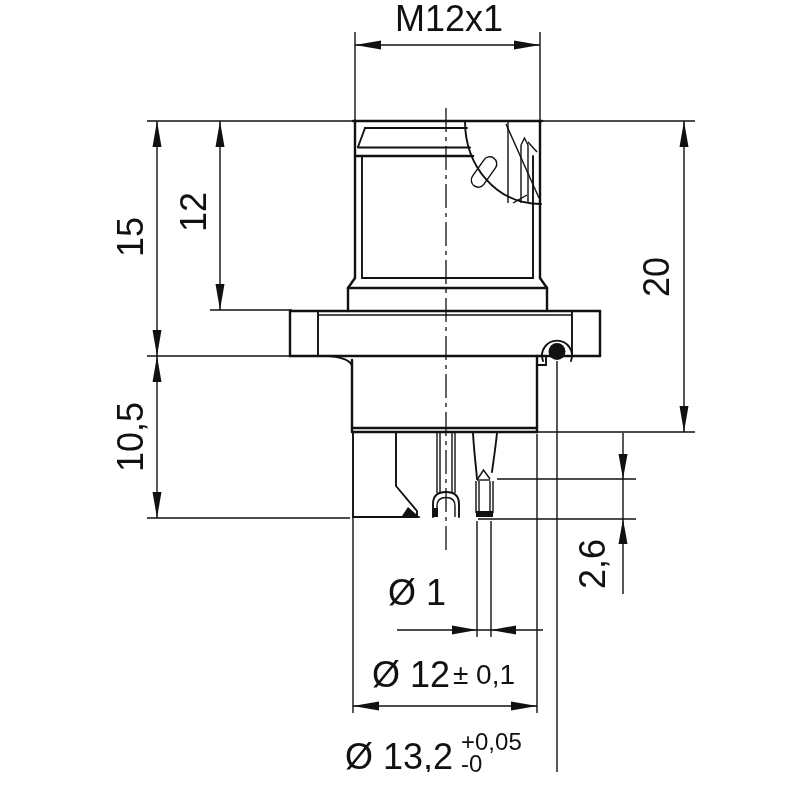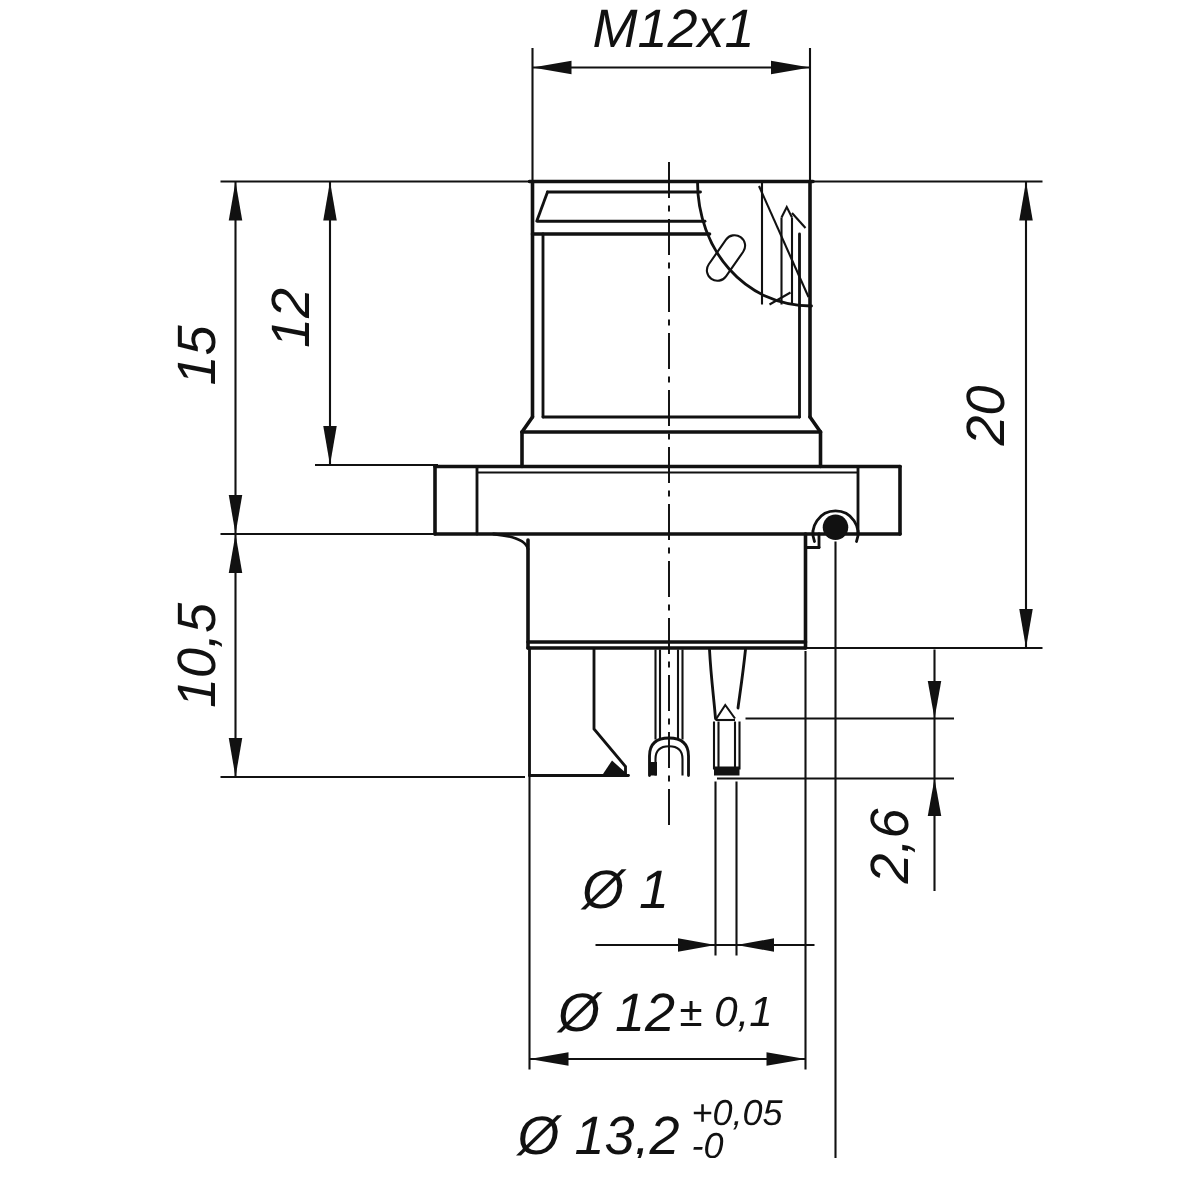--- a/index.html
+++ b/index.html
@@ -1,17 +1,17 @@
 <!DOCTYPE html>
 <html><head>
 <meta charset="utf-8">
 <style>
   html,body{margin:0;padding:0;background:#ffffff;}
   .stage{position:relative;width:800px;height:772px;background:#ffffff;overflow:hidden;
-         font-family:"Liberation Sans", sans-serif;font-style:italic;}
+         font-family:"Liberation Sans", sans-serif;}
   svg{position:absolute;left:0;top:0;}
   .thick{stroke:#111;stroke-width:2.4;fill:none;stroke-linecap:round;}
   .med{stroke:#111;stroke-width:1.9;fill:none;stroke-linecap:round;}
   .thin{stroke:#111;stroke-width:1.4;fill:none;stroke-linecap:butt;}
   .center{stroke:#111;stroke-width:1.3;fill:none;stroke-dasharray:24 5 4 5;}
   .arrow{fill:#111;stroke:none;}
   .blackfill{fill:#111;stroke:none;}
   text{fill:#111;}
   .dimtxt{font-size:36px;}
   .toltxt{font-size:28px;}

